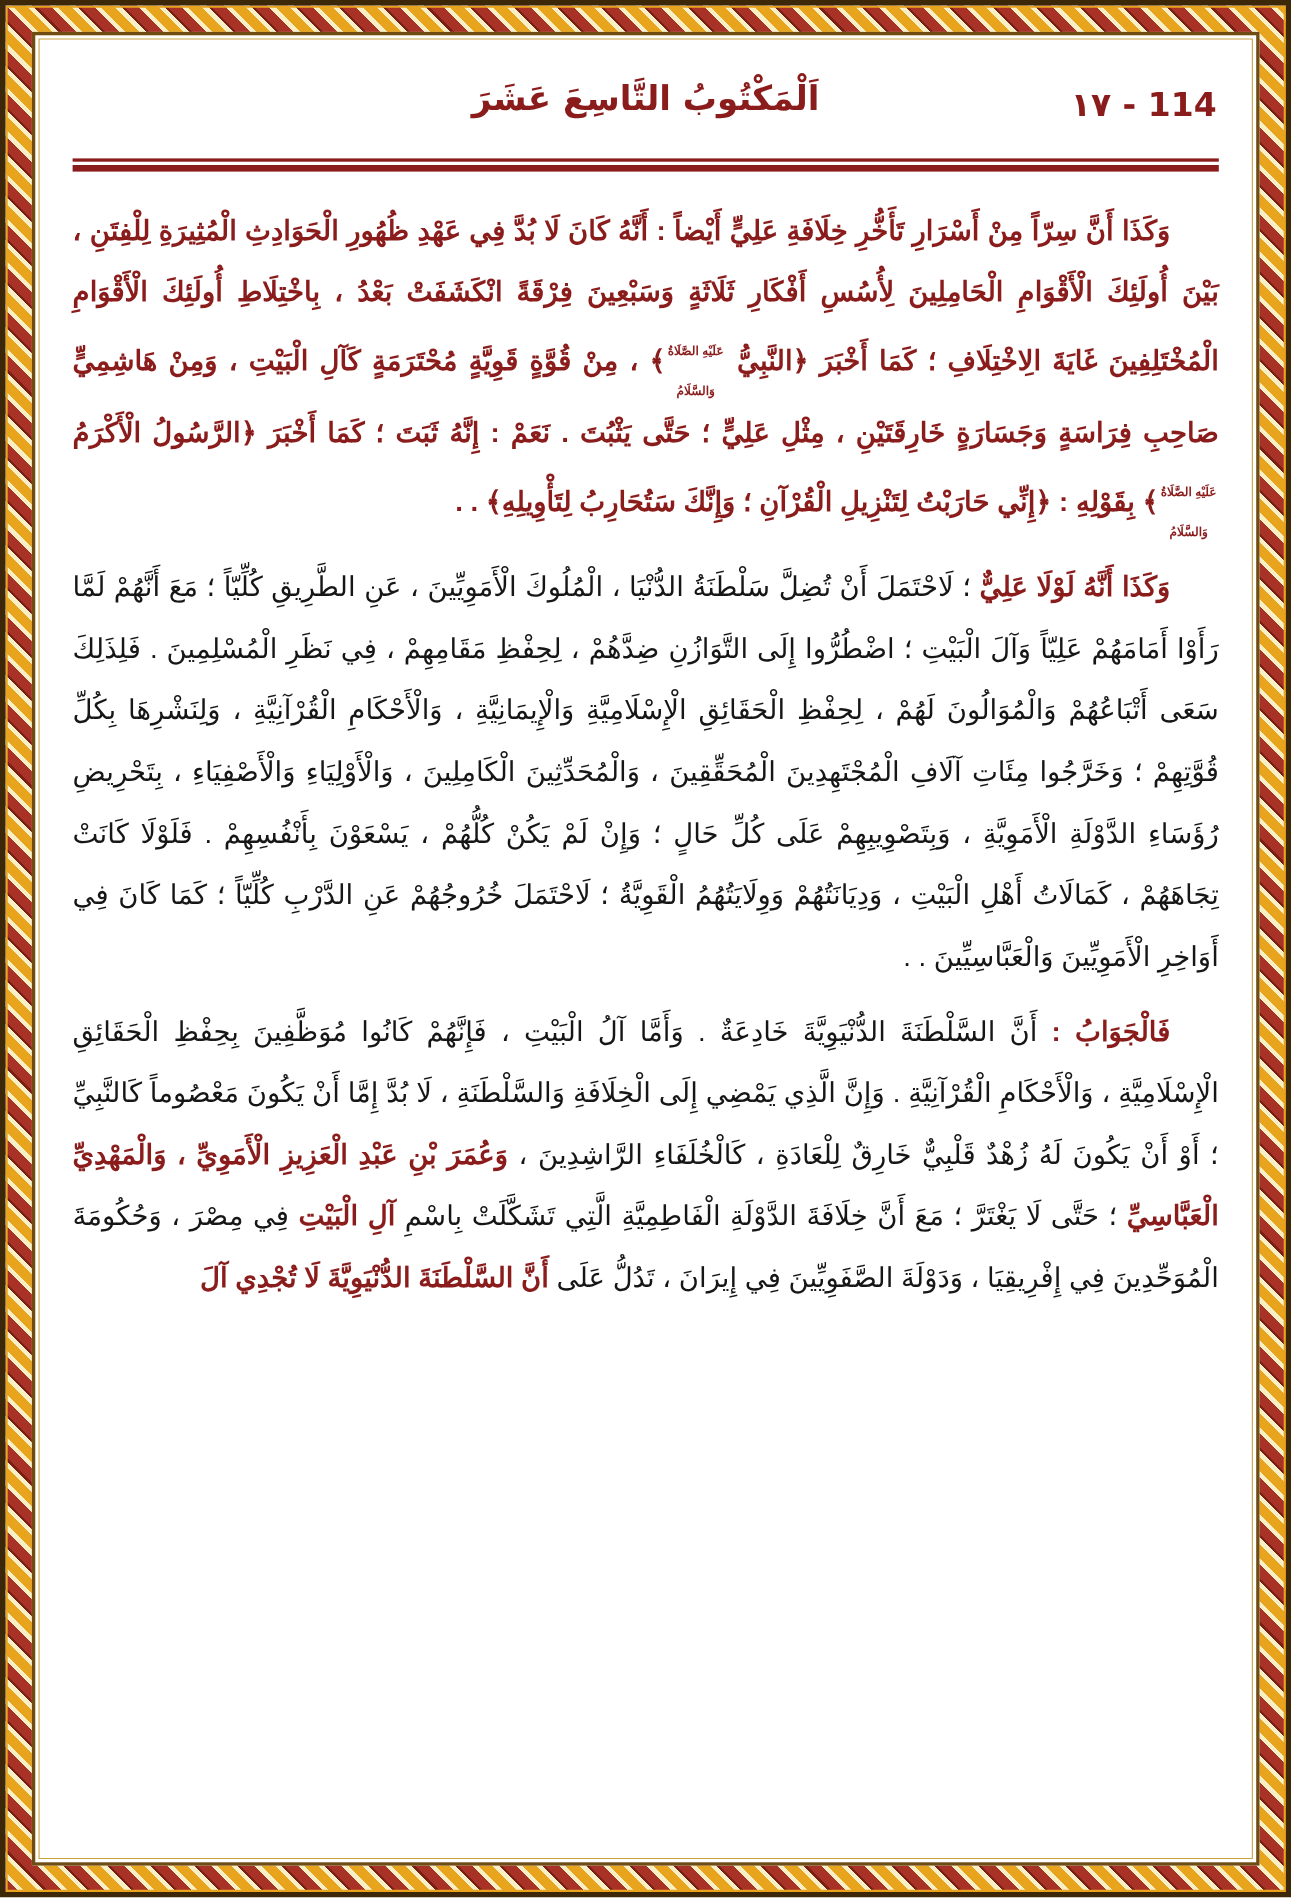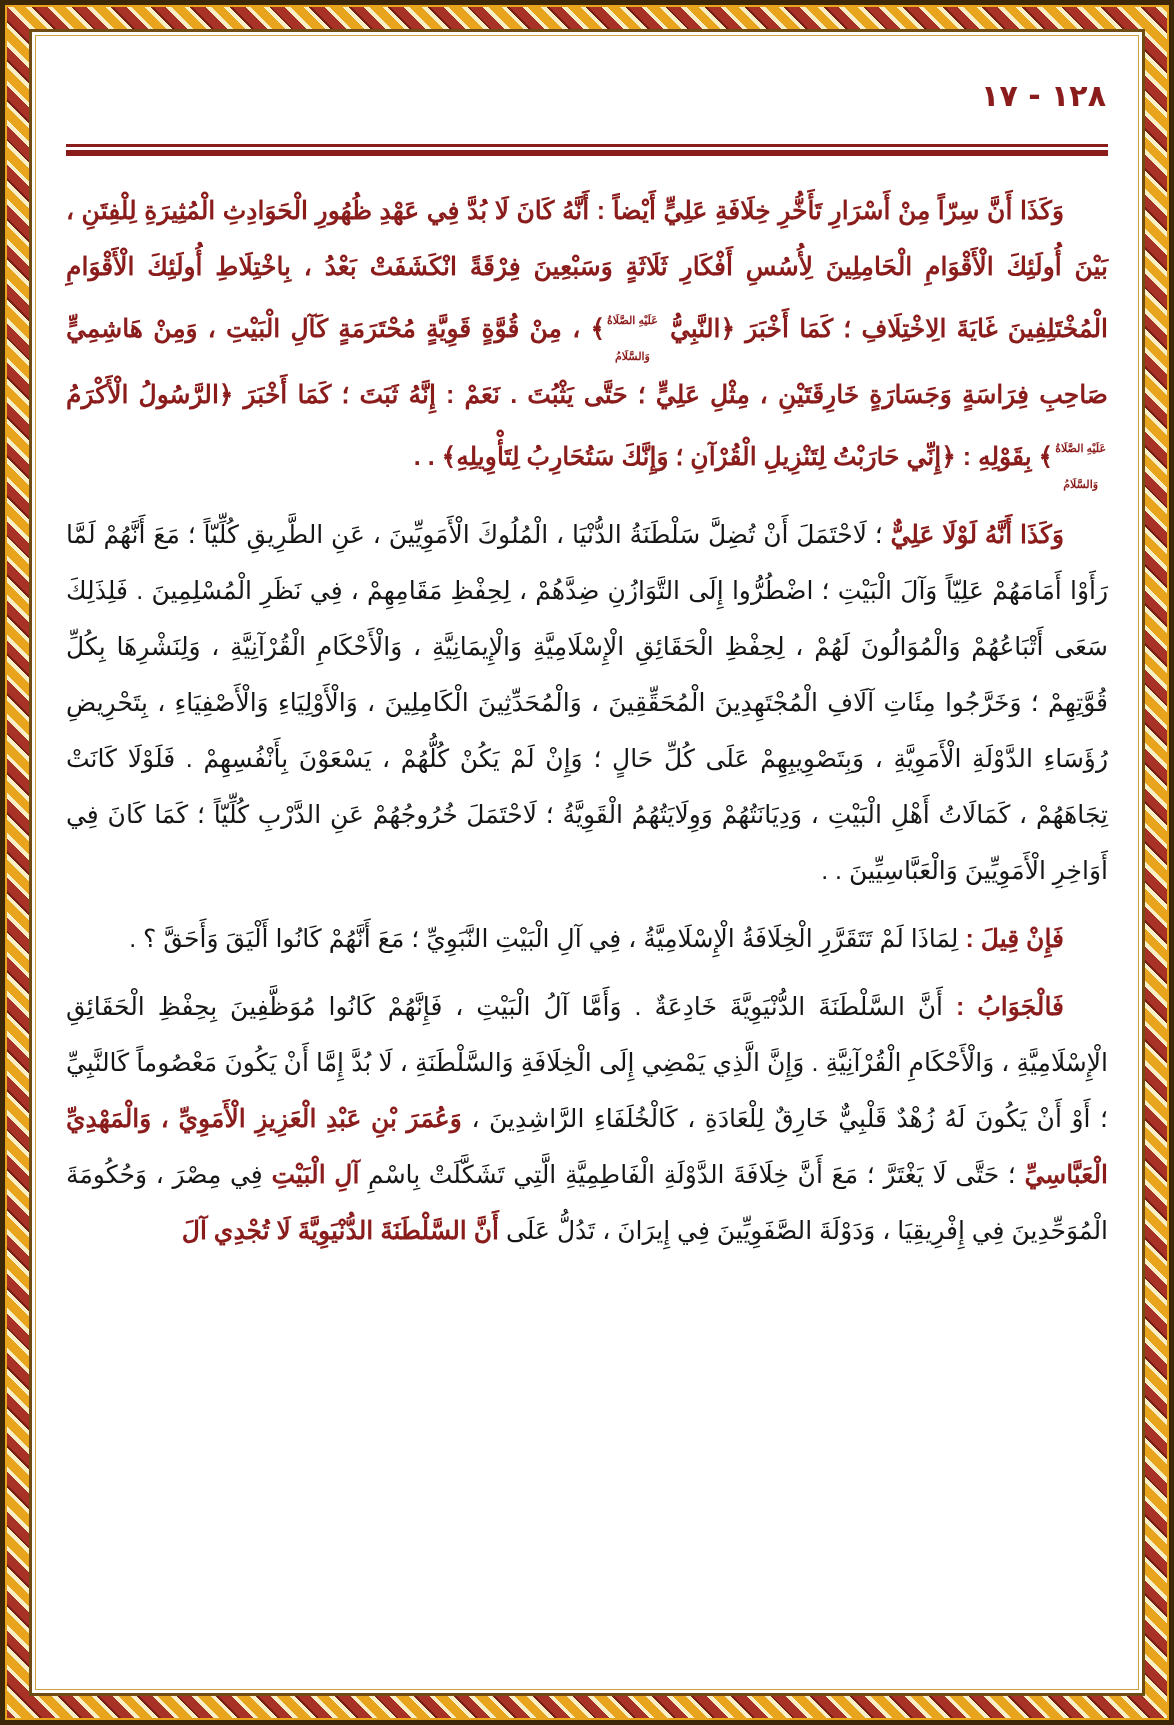--- a/index.html
+++ b/index.html
@@ -98,28 +98,28 @@
   .stamp span { display: block; white-space: nowrap; margin-top: 24px; }
 </style>
 </head>
 <body>
 
 <div class="page">
   <div class="frame-pattern">
     <div class="frame-inner">
 
       <header class="page-header">
-        <div class="page-number">١٢٨ - ١٧</div>
+        <div class="page-number">114 - ١٧</div>
+        <h1 class="page-title">اَلْمَكْتُوبُ التَّاسِعَ عَشَرَ</h1>
       </header>
 
       <div class="rule rule-thin"></div>
       <div class="rule rule-thick"></div>
 
       <main class="body-text">
           <p class="para"><span class="seg-red">وَكَذَا أَنَّ سِرّاً مِنْ أَسْرَارِ تَأَخُّرِ خِلَافَةِ عَلِيٍّ أَيْضاً : أَنَّهُ كَانَ لَا بُدَّ فِي عَهْدِ ظُهُورِ الْحَوَادِثِ الْمُثِيرَةِ لِلْفِتَنِ ، بَيْنَ أُولَئِكَ الْأَقْوَامِ الْحَامِلِينَ لِأُسُسِ أَفْكَارِ ثَلَاثَةٍ وَسَبْعِينَ فِرْقَةً انْكَشَفَتْ بَعْدُ ، بِاخْتِلَاطِ أُولَئِكَ الْأَقْوَامِ الْمُخْتَلِفِينَ غَايَةَ الِاخْتِلَافِ ؛ كَمَا أَخْبَرَ ﴿النَّبِيُّ </span><span class="stamp"><span>عَلَيْهِ الصَّلَاةُ</span><span>وَالسَّلَامُ</span></span><span class="seg-red">﴾ ، مِنْ قُوَّةٍ قَوِيَّةٍ مُحْتَرَمَةٍ كَآلِ الْبَيْتِ ، وَمِنْ هَاشِمِيٍّ صَاحِبِ فِرَاسَةٍ وَجَسَارَةٍ خَارِقَتَيْنِ ، مِثْلِ عَلِيٍّ ؛ حَتَّى يَثْبُتَ . نَعَمْ : إِنَّهُ ثَبَتَ ؛ كَمَا أَخْبَرَ ﴿الرَّسُولُ الْأَكْرَمُ </span><span class="stamp"><span>عَلَيْهِ الصَّلَاةُ</span><span>وَالسَّلَامُ</span></span><span class="seg-red">﴾ بِقَوْلِهِ : ﴿إِنِّي حَارَبْتُ لِتَنْزِيلِ الْقُرْآنِ ؛ وَإِنَّكَ سَتُحَارِبُ لِتَأْوِيلِهِ﴾ . .</span></p>
           <p class="para"><span class="seg-red">وَكَذَا أَنَّهُ لَوْلَا عَلِيٌّ</span><span class="seg-black"> ؛ لَاحْتَمَلَ أَنْ تُضِلَّ سَلْطَنَةُ الدُّنْيَا ، الْمُلُوكَ الْأَمَوِيِّينَ ، عَنِ الطَّرِيقِ كُلِّيّاً ؛ مَعَ أَنَّهُمْ لَمَّا رَأَوْا أَمَامَهُمْ عَلِيّاً وَآلَ الْبَيْتِ ؛ اضْطُرُّوا إِلَى التَّوَازُنِ ضِدَّهُمْ ، لِحِفْظِ مَقَامِهِمْ ، فِي نَظَرِ الْمُسْلِمِينَ . فَلِذَلِكَ سَعَى أَتْبَاعُهُمْ وَالْمُوَالُونَ لَهُمْ ، لِحِفْظِ الْحَقَائِقِ الْإِسْلَامِيَّةِ وَالْإِيمَانِيَّةِ ، وَالْأَحْكَامِ الْقُرْآنِيَّةِ ، وَلِنَشْرِهَا بِكُلِّ قُوَّتِهِمْ ؛ وَخَرَّجُوا مِئَاتِ آلَافِ الْمُجْتَهِدِينَ الْمُحَقِّقِينَ ، وَالْمُحَدِّثِينَ الْكَامِلِينَ ، وَالْأَوْلِيَاءِ وَالْأَصْفِيَاءِ ، بِتَحْرِيضِ رُؤَسَاءِ الدَّوْلَةِ الْأَمَوِيَّةِ ، وَبِتَصْوِيبِهِمْ عَلَى كُلِّ حَالٍ ؛ وَإِنْ لَمْ يَكُنْ كُلُّهُمْ ، يَسْعَوْنَ بِأَنْفُسِهِمْ . فَلَوْلَا كَانَتْ تِجَاهَهُمْ ، كَمَالَاتُ أَهْلِ الْبَيْتِ ، وَدِيَانَتُهُمْ وَوِلَايَتُهُمُ الْقَوِيَّةُ ؛ لَاحْتَمَلَ خُرُوجُهُمْ عَنِ الدَّرْبِ كُلِّيّاً ؛ كَمَا كَانَ فِي أَوَاخِرِ الْأَمَوِيِّينَ وَالْعَبَّاسِيِّينَ . .</span></p>
-          <p class="para"><span class="seg-red">فَإِنْ قِيلَ :</span><span class="seg-black"> لِمَاذَا لَمْ تَتَقَرَّرِ الْخِلَافَةُ الْإِسْلَامِيَّةُ ، فِي آلِ الْبَيْتِ النَّبَوِيِّ ؛ مَعَ أَنَّهُمْ كَانُوا أَلْيَقَ وَأَحَقَّ ؟ .</span></p>
           <p class="para"><span class="seg-red">فَالْجَوَابُ :</span><span class="seg-black"> أَنَّ السَّلْطَنَةَ الدُّنْيَوِيَّةَ خَادِعَةٌ . وَأَمَّا آلُ الْبَيْتِ ، فَإِنَّهُمْ كَانُوا مُوَظَّفِينَ بِحِفْظِ الْحَقَائِقِ الْإِسْلَامِيَّةِ ، وَالْأَحْكَامِ الْقُرْآنِيَّةِ . وَإِنَّ الَّذِي يَمْضِي إِلَى الْخِلَافَةِ وَالسَّلْطَنَةِ ، لَا بُدَّ إِمَّا أَنْ يَكُونَ مَعْصُوماً كَالنَّبِيِّ ؛ أَوْ أَنْ يَكُونَ لَهُ زُهْدٌ قَلْبِيٌّ خَارِقٌ لِلْعَادَةِ ، كَالْخُلَفَاءِ الرَّاشِدِينَ ، </span><span class="seg-red">وَعُمَرَ بْنِ عَبْدِ الْعَزِيزِ الْأَمَوِيِّ ، وَالْمَهْدِيِّ الْعَبَّاسِيِّ</span><span class="seg-black"> ؛ حَتَّى لَا يَغْتَرَّ ؛ مَعَ أَنَّ خِلَافَةَ الدَّوْلَةِ الْفَاطِمِيَّةِ الَّتِي تَشَكَّلَتْ بِاسْمِ </span><span class="seg-red">آلِ الْبَيْتِ</span><span class="seg-black"> فِي مِصْرَ ، وَحُكُومَةَ الْمُوَحِّدِينَ فِي إِفْرِيقِيَا ، وَدَوْلَةَ الصَّفَوِيِّينَ فِي إِيرَانَ ، تَدُلُّ عَلَى </span><span class="seg-red">أَنَّ السَّلْطَنَةَ الدُّنْيَوِيَّةَ لَا تُجْدِي آلَ</span></p>
         </main>
 
     </div>
   </div>
 </div>
 
 </body></html>

